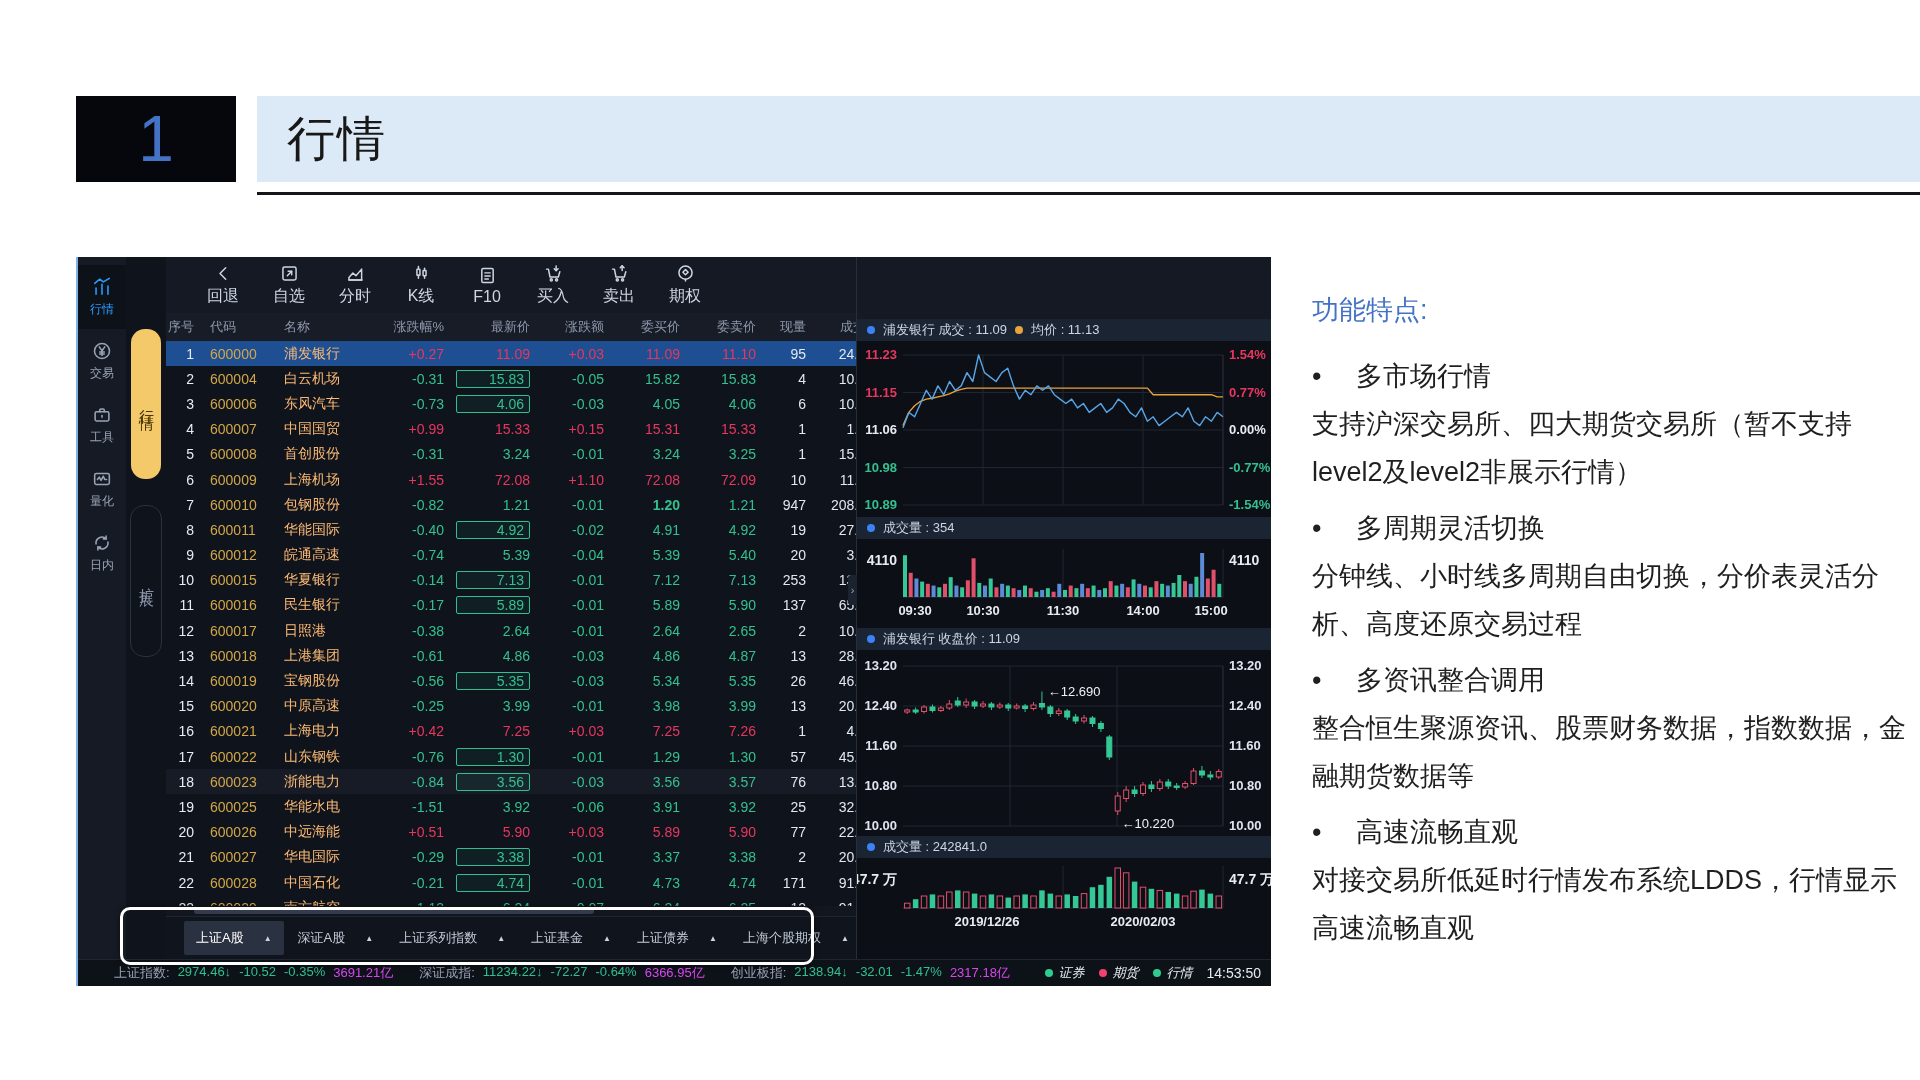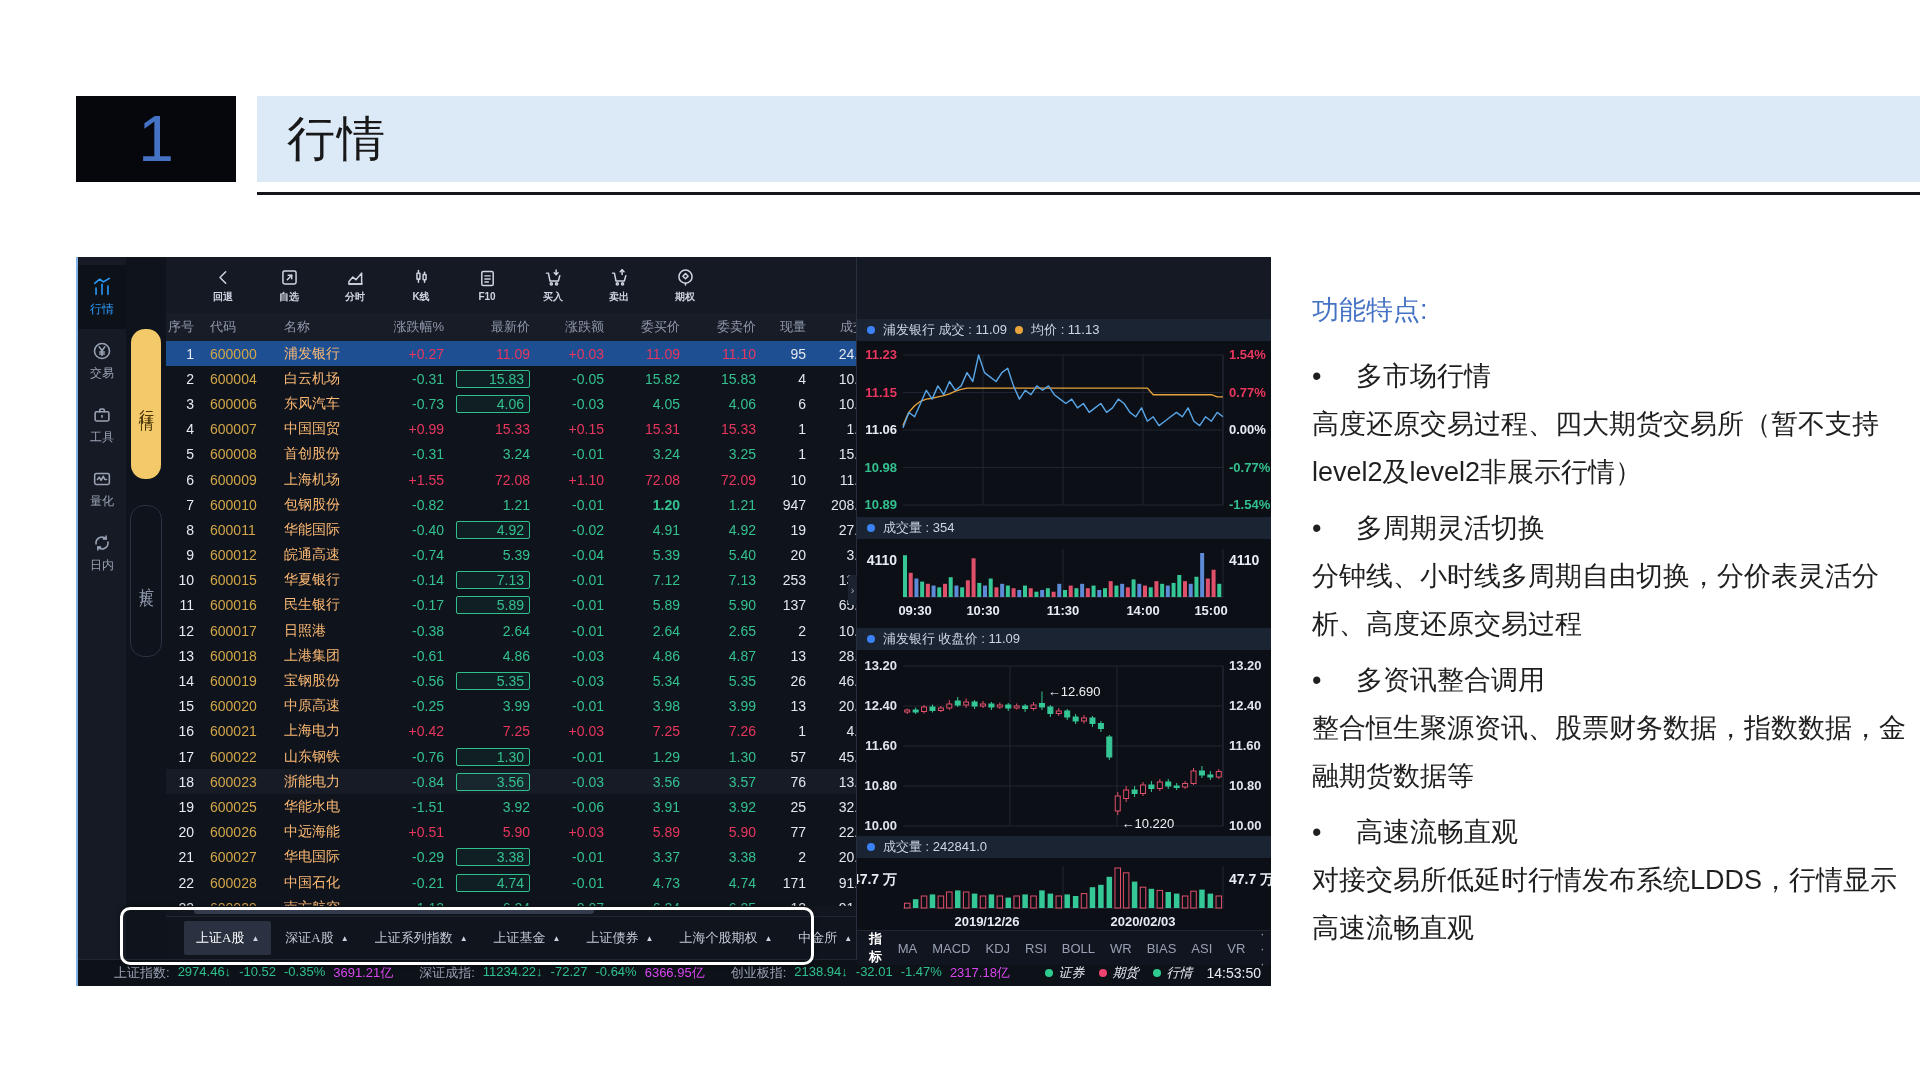--- a/index.html
+++ b/index.html
@@ -25,21 +25,21 @@
   
   .tabstrip{width:40px;display:flex;flex-direction:column;align-items:center;padding-top:72px;box-sizing:border-box;}
   .vtab{width:30px;height:150px;border-radius:14px;display:flex;align-items:center;justify-content:center;
         writing-mode:vertical-rl;letter-spacing:6px;font-size:15px;cursor:pointer;}
   .vtab.active{background:#f3c969;color:#4a3507;}
   .vtab.inactive{background:transparent;border:1px solid #2a3140;color:#8b94a8;margin-top:26px;}
   
   .main{flex:1;display:flex;flex-direction:column;min-width:0;position:relative;}
   .toolbar{height:56px;display:flex;align-items:center;padding-left:26px;gap:4px;background:#141924;}
   .tool{width:62px;display:flex;flex-direction:column;align-items:center;gap:2px;color:#cfd5e2;cursor:pointer;}
-  .tool .lbl{font-size:10px;font-weight:bold;}
+  .tool .lbl{font-size:16px;}
   
   .thead{height:28px;display:flex;align-items:center;background:#171c27;color:#8f98ab;font-size:13px;overflow:hidden;}
   .tbody{flex:1;overflow:hidden;}
   .tr{height:25.2px;display:flex;align-items:center;font-size:14px;overflow:hidden;cursor:pointer;}
   .tr.hoverish{background:#161b26;}
   .tr.selected{background:#1d4f92;}
   .td,.th{flex:none;box-sizing:border-box;padding-right:10px;text-align:right;white-space:nowrap;}
   .al{text-align:left;padding-right:0;padding-left:6px;}
   .seqc{color:#e8ebf2;}
   .codec{color:#d2a649;}
@@ -47,21 +47,21 @@
   .u{color:#e8365f;}
   .d{color:#33c08f;}
   .plain{color:#e3e7ef;}
   .box{display:inline-block;border:1px solid #2fc08e;border-radius:2px;padding:0 5px;min-width:62px;
        background:rgba(47,192,142,0.07);}
   
   .hscroll{height:10px;background:#12161e;position:relative;}
   .hthumb{position:absolute;left:4%;top:2px;height:6px;width:58%;background:#333b4d;border-radius:3px;cursor:pointer;}
   .btabs{height:42px;background:#10141c;border-top:1px solid #1f2531;display:flex;align-items:center;
          padding-left:18px;gap:2px;overflow:hidden;}
-  .btab{display:flex;align-items:center;gap:7px;color:#c3cad8;font-size:13px;padding:8px 12px;cursor:pointer;white-space:nowrap;font-family:Liberation Serif, serif;}
+  .btab{display:flex;align-items:center;gap:20px;color:#c3cad8;font-size:13px;padding:8px 12px;cursor:pointer;white-space:nowrap;}
   .btab.active{background:#2a3140;color:#ffffff;border-radius:2px;}
   .btab .arr{font-size:8px;color:#cdd3e0;}
   .hl-box{position:absolute;left:-46px;bottom:-6px;width:688px;height:52px;border:3px solid #ffffff;
           border-radius:10px;pointer-events:none;z-index:6;box-shadow:0 0 5px rgba(0,0,0,.5);}
   
   .charts{width:414px;border-left:1px solid #272e3d;background:#0c0f15;display:flex;flex-direction:column;position:relative;}
   .chead{height:22px;display:flex;align-items:center;gap:8px;background:#1a2433;color:#cdd5e4;font-size:13px;
          padding-left:10px;flex:none;}
   .dot{width:8px;height:8px;border-radius:50%;display:inline-block;}
   .spacer{height:62px;flex:none;background:#141924;}
@@ -796,33 +796,20 @@
           <rect x="325.35526315789474" y="38" width="5.5" height="12" fill="#0c0f15" stroke="#e0506b" stroke-width="1"></rect>
           <rect x="333.7763157894737" y="33.2" width="5.5" height="16.8" fill="#0c0f15" stroke="#e0506b" stroke-width="1"></rect>
           <rect x="342.1973684210526" y="31.599999999999998" width="5.5" height="18.400000000000002" fill="#35c795"></rect>
           <rect x="350.61842105263156" y="35.6" width="5.5" height="14.399999999999999" fill="#35c795"></rect>
           <rect x="359.0394736842105" y="38" width="5.5" height="12" fill="#0c0f15" stroke="#e0506b" stroke-width="1"></rect>
           <text x="40" y="26" fill="#e8ebf2" text-anchor="end" font-size="14" font-weight="bold">47.7 万</text>
           <text x="372" y="26" fill="#e8ebf2" text-anchor="start" font-size="14" font-weight="bold">47.7 万</text>
           <text x="130" y="68" fill="#e8ebf2" text-anchor="middle" font-size="13" font-weight="bold">2019/12/26</text>
           <text x="286" y="68" fill="#e8ebf2" text-anchor="middle" font-size="13" font-weight="bold">2020/02/03</text>
         </svg>
-        <div class="indic">
-          <span class="first">指标</span>
-          <span>MA</span>
-          <span>MACD</span>
-          <span>KDJ</span>
-          <span>RSI</span>
-          <span>BOLL</span>
-          <span>WR</span>
-          <span>BIAS</span>
-          <span>ASI</span>
-          <span>VR</span>
-          <span>· · ·</span>
-        </div>
       </div>
   </div>
   <div class="statusbar" id="statusbar">
       <div class="idx">
         <span class="lab">上证指数:</span>
         <span class="grn">2974.46↓</span>
         <span class="grn">-10.52</span>
         <span class="grn">-0.35%</span>
         <span class="amt">3691.21亿</span>
       </div>
@@ -858,21 +845,21 @@
     </div>
 </div>
 
 <div class="features">
   <div class="heading">功能特点:</div>
   <div id="featlist">
       <div class="feat-title">
         <span class="bullet">•</span>
         <span>多市场行情</span>
       </div>
-      <div class="feat-body">高度还原交易过程、四大期货交易所（暂不支持level2及level2非展示行情）</div>
+      <div class="feat-body">支持沪深交易所、四大期货交易所（暂不支持level2及level2非展示行情）</div>
       <div class="feat-title">
         <span class="bullet">•</span>
         <span>多周期灵活切换</span>
       </div>
       <div class="feat-body">分钟线、小时线多周期自由切换，分价表灵活分析、高度还原交易过程</div>
       <div class="feat-title">
         <span class="bullet">•</span>
         <span>多资讯整合调用</span>
       </div>
       <div class="feat-body">整合恒生聚源资讯、股票财务数据，指数数据，金融期货数据等</div>

